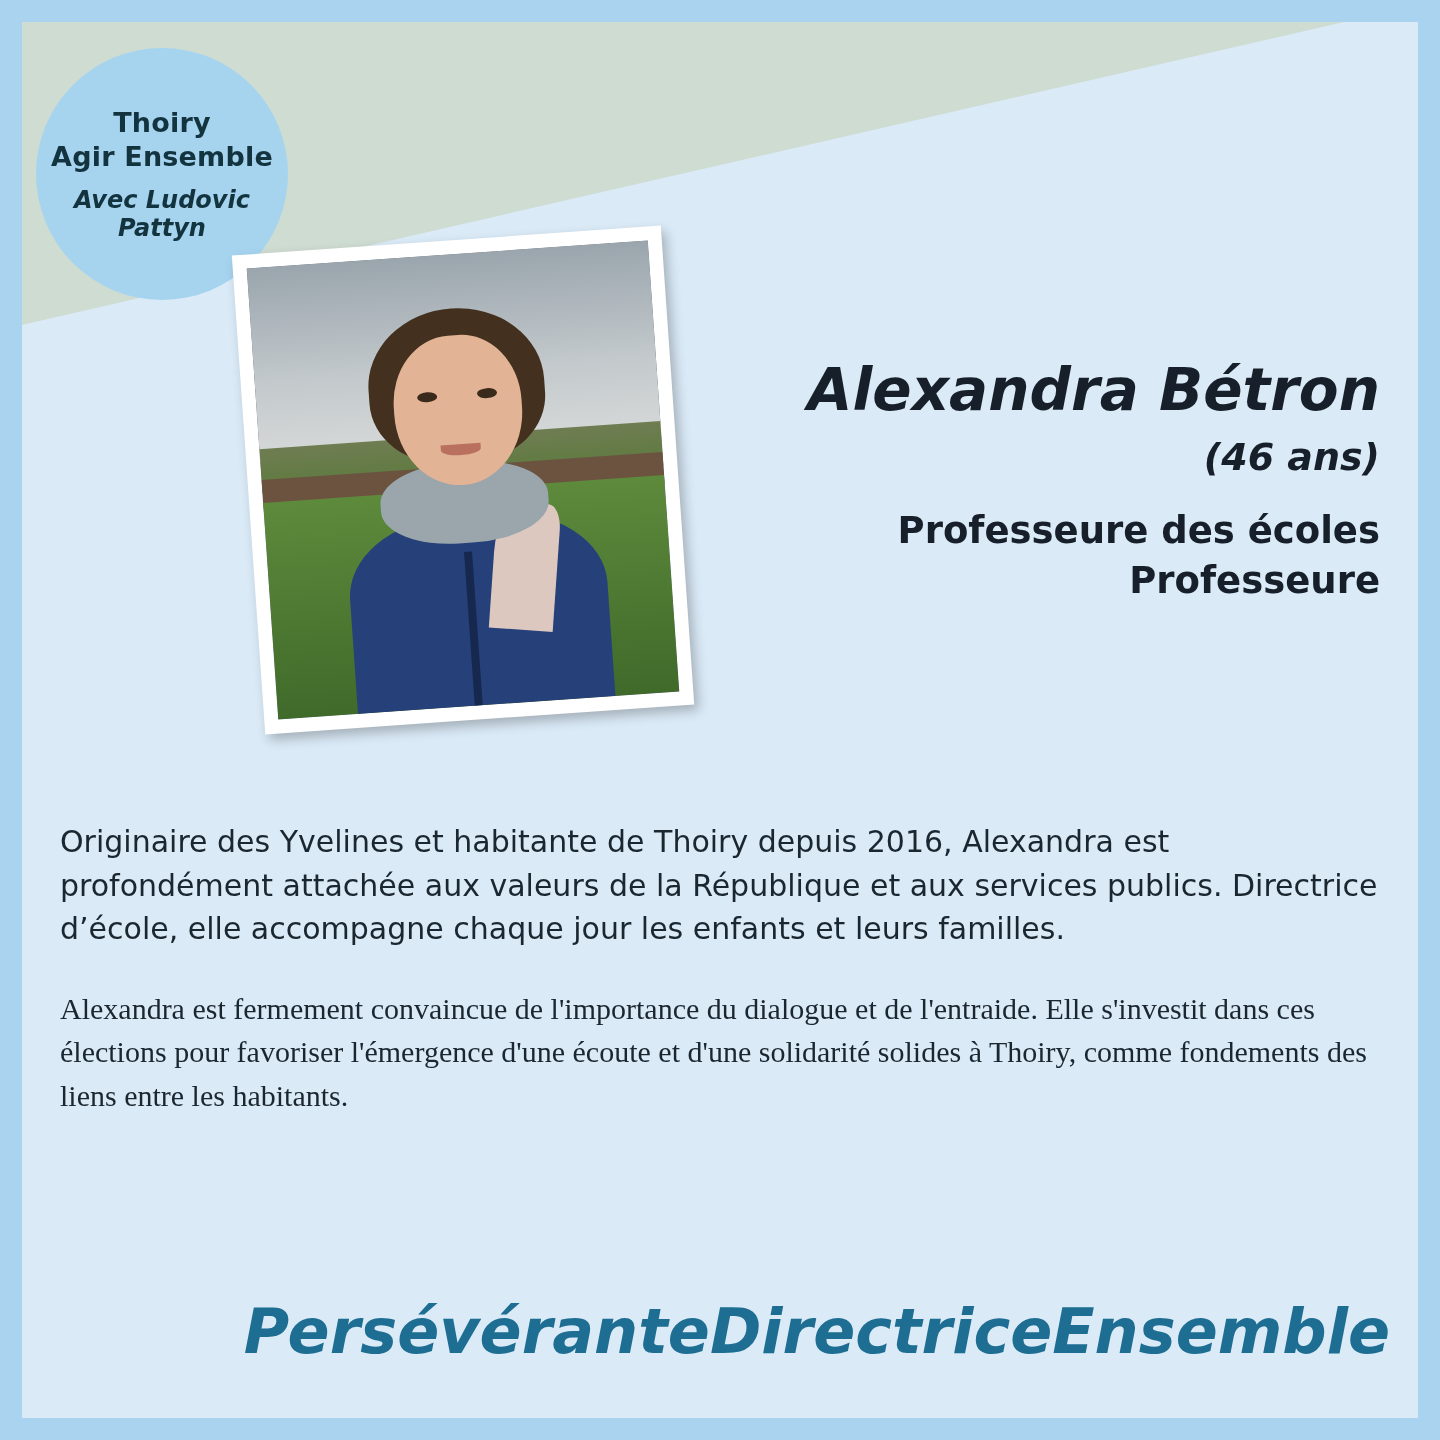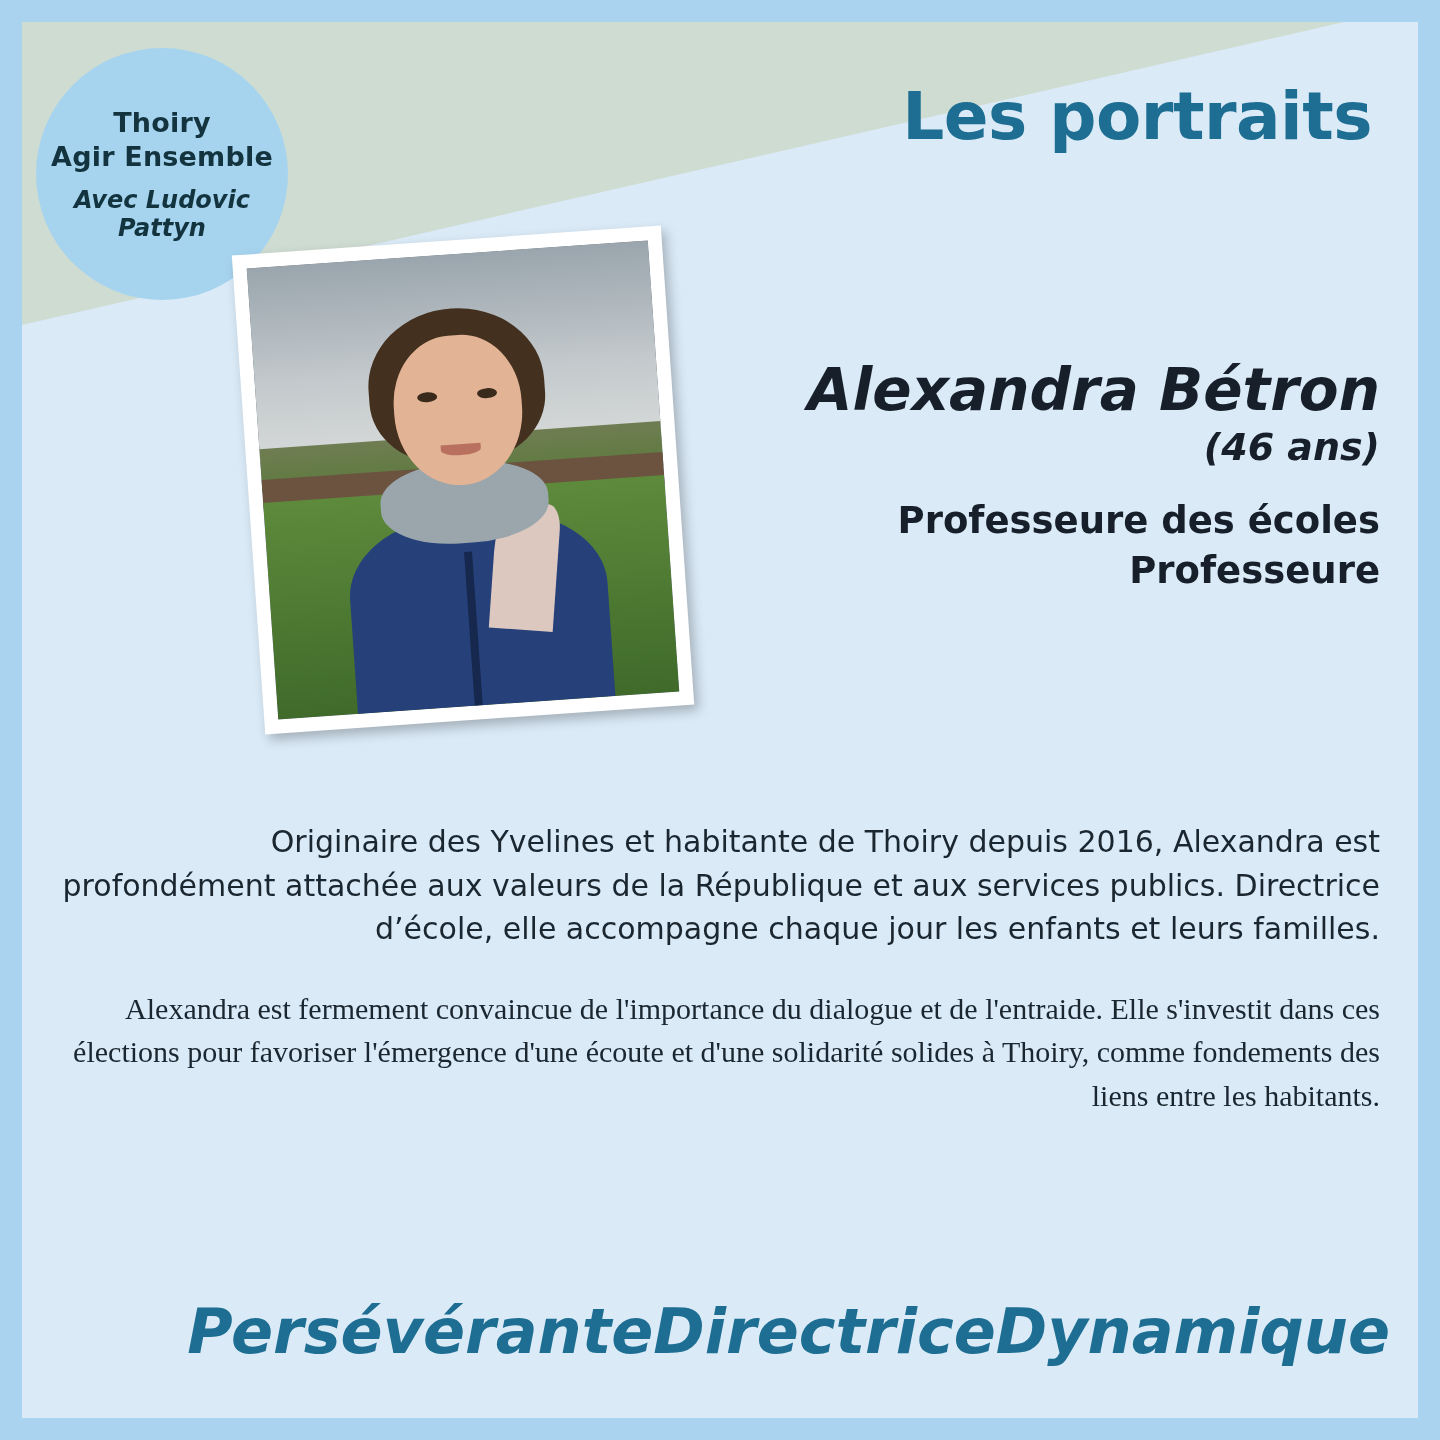--- a/index.html
+++ b/index.html
@@ -166,40 +166,40 @@
     z-index: 6;
   }
   .person-name {
     font-size: 58px;
     font-weight: bold;
     font-style: italic;
     color: #17202a;
     line-height: 1.05;
   }
   .person-age {
-    margin-top: 4px;
+    margin-top: 14px;
     font-size: 38px;
     font-weight: bold;
     font-style: italic;
     color: #17202a;
   }
   .person-role {
     margin-top: 27px;
     font-size: 37px;
     font-weight: bold;
     color: #17202a;
     line-height: 1.35;
   }
   
   .body-text {
     position: absolute;
     left: 60px;
     top: 820px;
     width: 1320px;
-    text-align: right;
+    text-align: left;
     color: #1b2730;
     font-family: "DejaVu Sans", sans-serif;
     font-size: 30px;
     line-height: 1.45;
     z-index: 6;
   }
   .body-text p { margin: 0 0 36px 0; }
   .body-text p:last-child { margin-bottom: 0; font-family: Liberation Serif, serif; }
   
   .qualities {
@@ -226,21 +226,20 @@
 <div class="poster">
 
   <div class="diagonal-band"></div>
 
   <div class="logo-circle">
     <div class="logo-line">Thoiry</div>
     <div class="logo-line">Agir Ensemble</div>
     <div class="logo-sub">Avec Ludovic Pattyn</div>
   </div>
 
-  <div class="header-title">Les portraits</div>
 
   <div class="photo-wrap">
     <div class="photo">
       <div class="ph-sky"></div>
       <div class="ph-field-far"></div>
       <div class="ph-soil"></div>
       <div class="ph-grass"></div>
       <div class="ph-coat"></div>
       <div class="ph-coat-lining"></div>
       <div class="ph-zip"></div>
@@ -263,17 +262,17 @@
   </div>
 
   <div class="body-text">
     <p>Originaire des Yvelines et habitante de Thoiry depuis 2016, Alexandra est profondément attachée aux valeurs de la République et aux services publics. Directrice d’école, elle accompagne chaque jour les enfants et leurs familles.</p>
     <p>Alexandra est fermement convaincue de l'importance du dialogue et de l'entraide. Elle s'investit dans ces élections pour favoriser l'émergence d'une écoute et d'une solidarité solides à Thoiry, comme fondements des liens entre les habitants.</p>
   </div>
 
   <div class="qualities">
     <div class="quality">Persévérante</div>
     <div class="quality">Directrice</div>
-    <div class="quality">Dynamique</div>
+    <div class="quality">Ensemble</div>
   </div>
 
   <div class="frame-border"></div>
 </div>
 
 </body></html>

